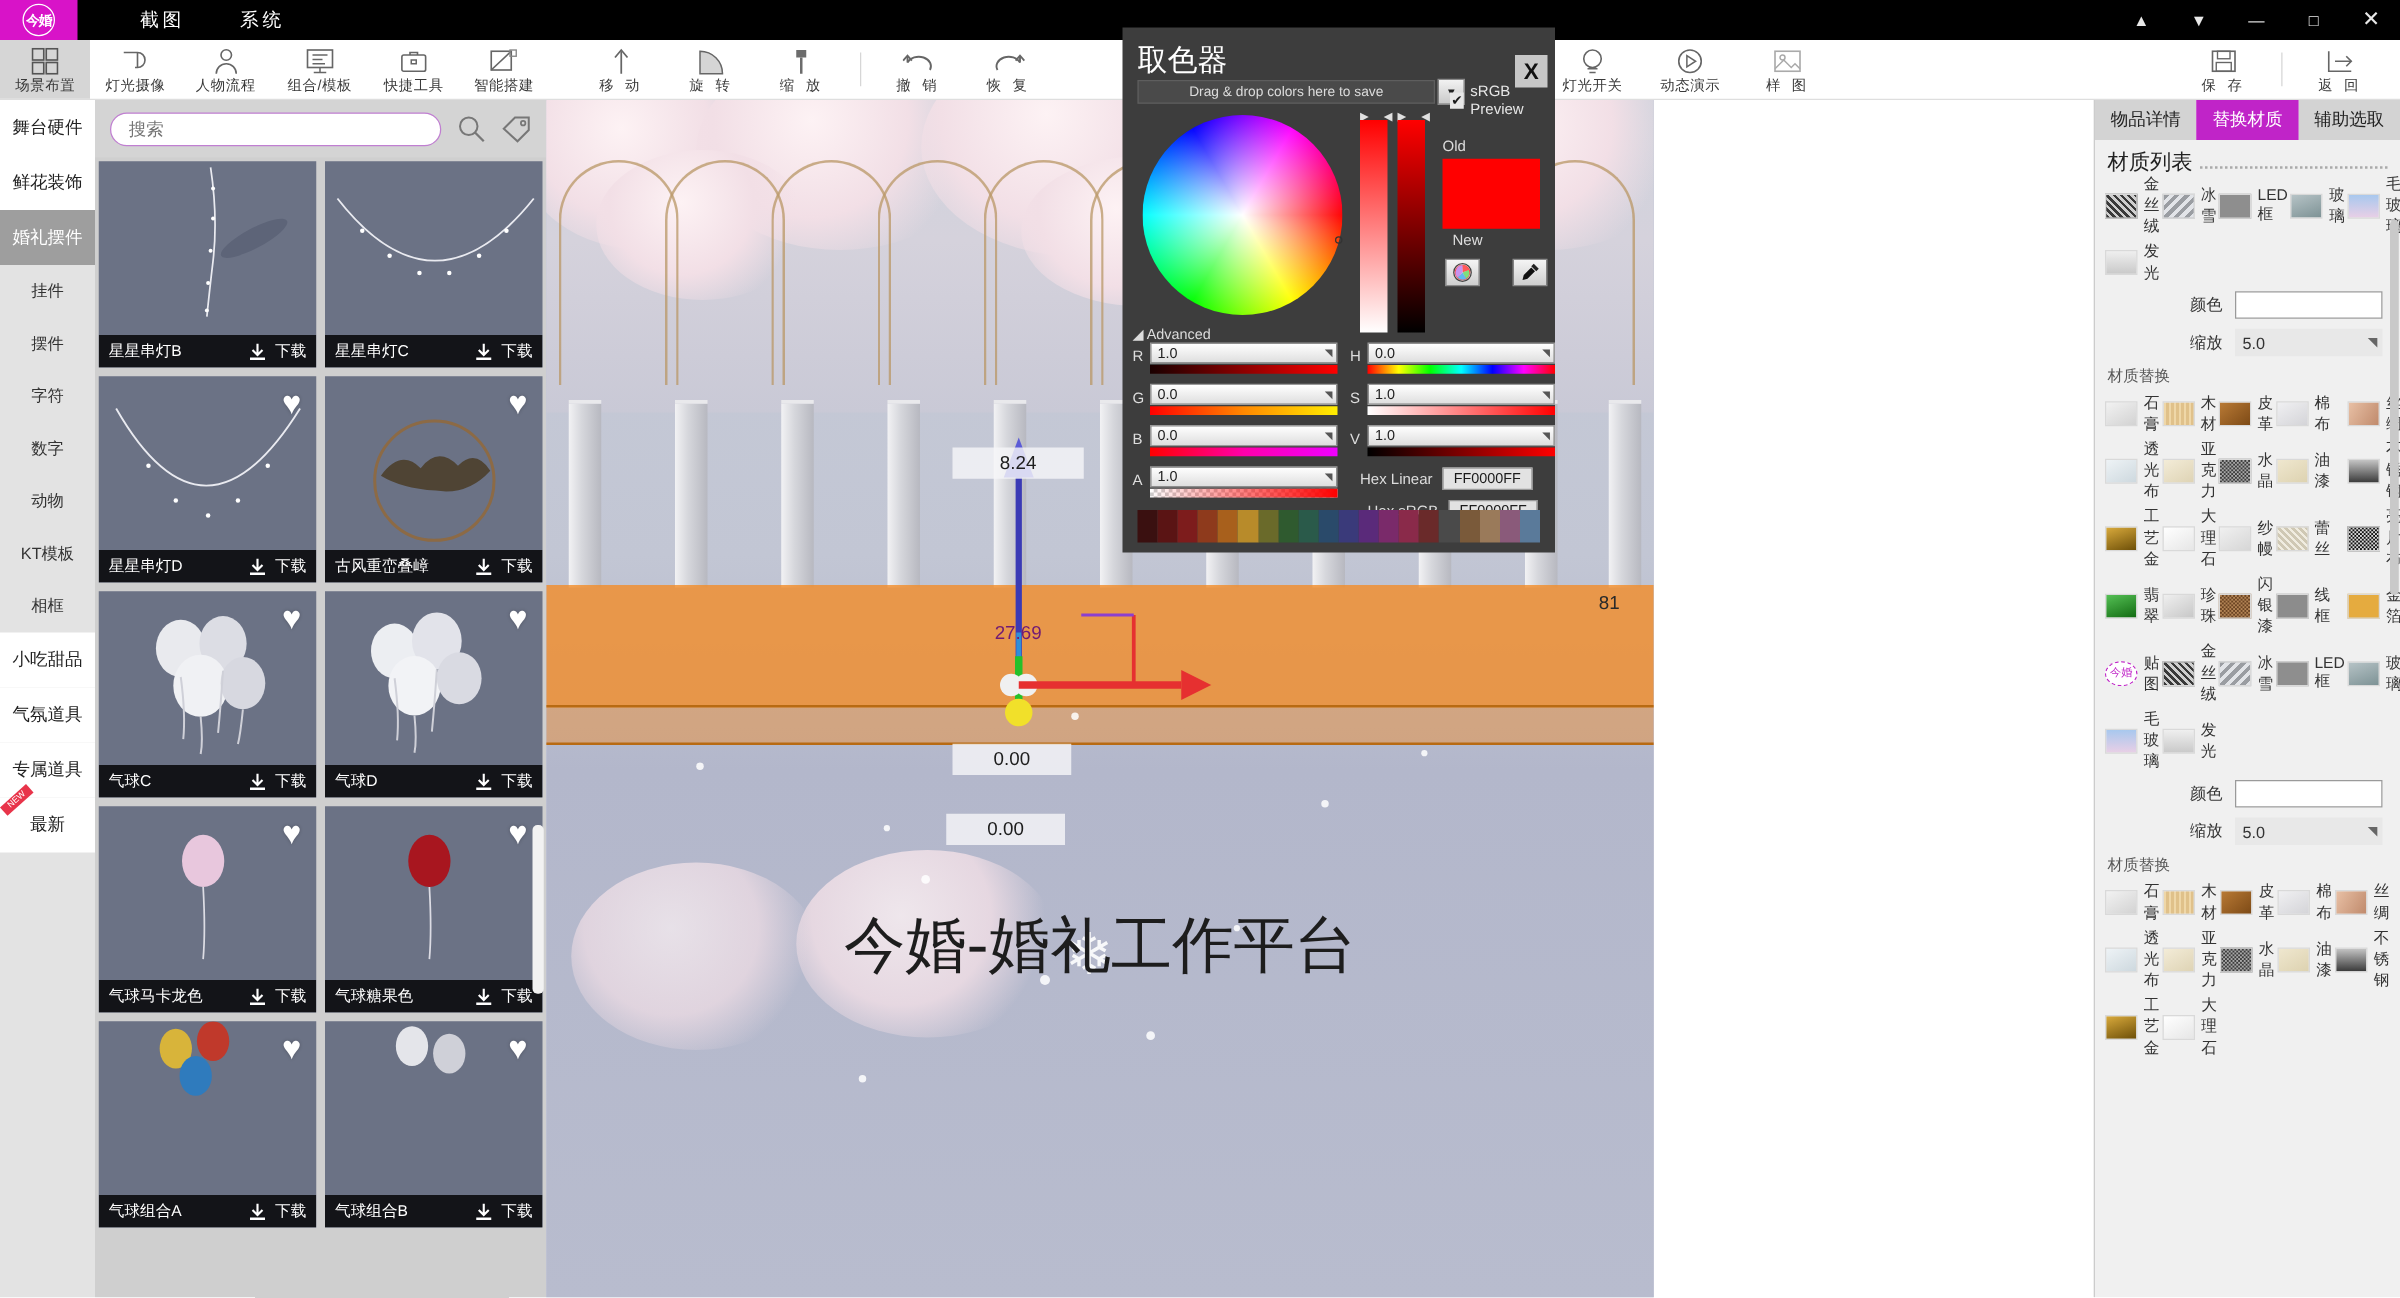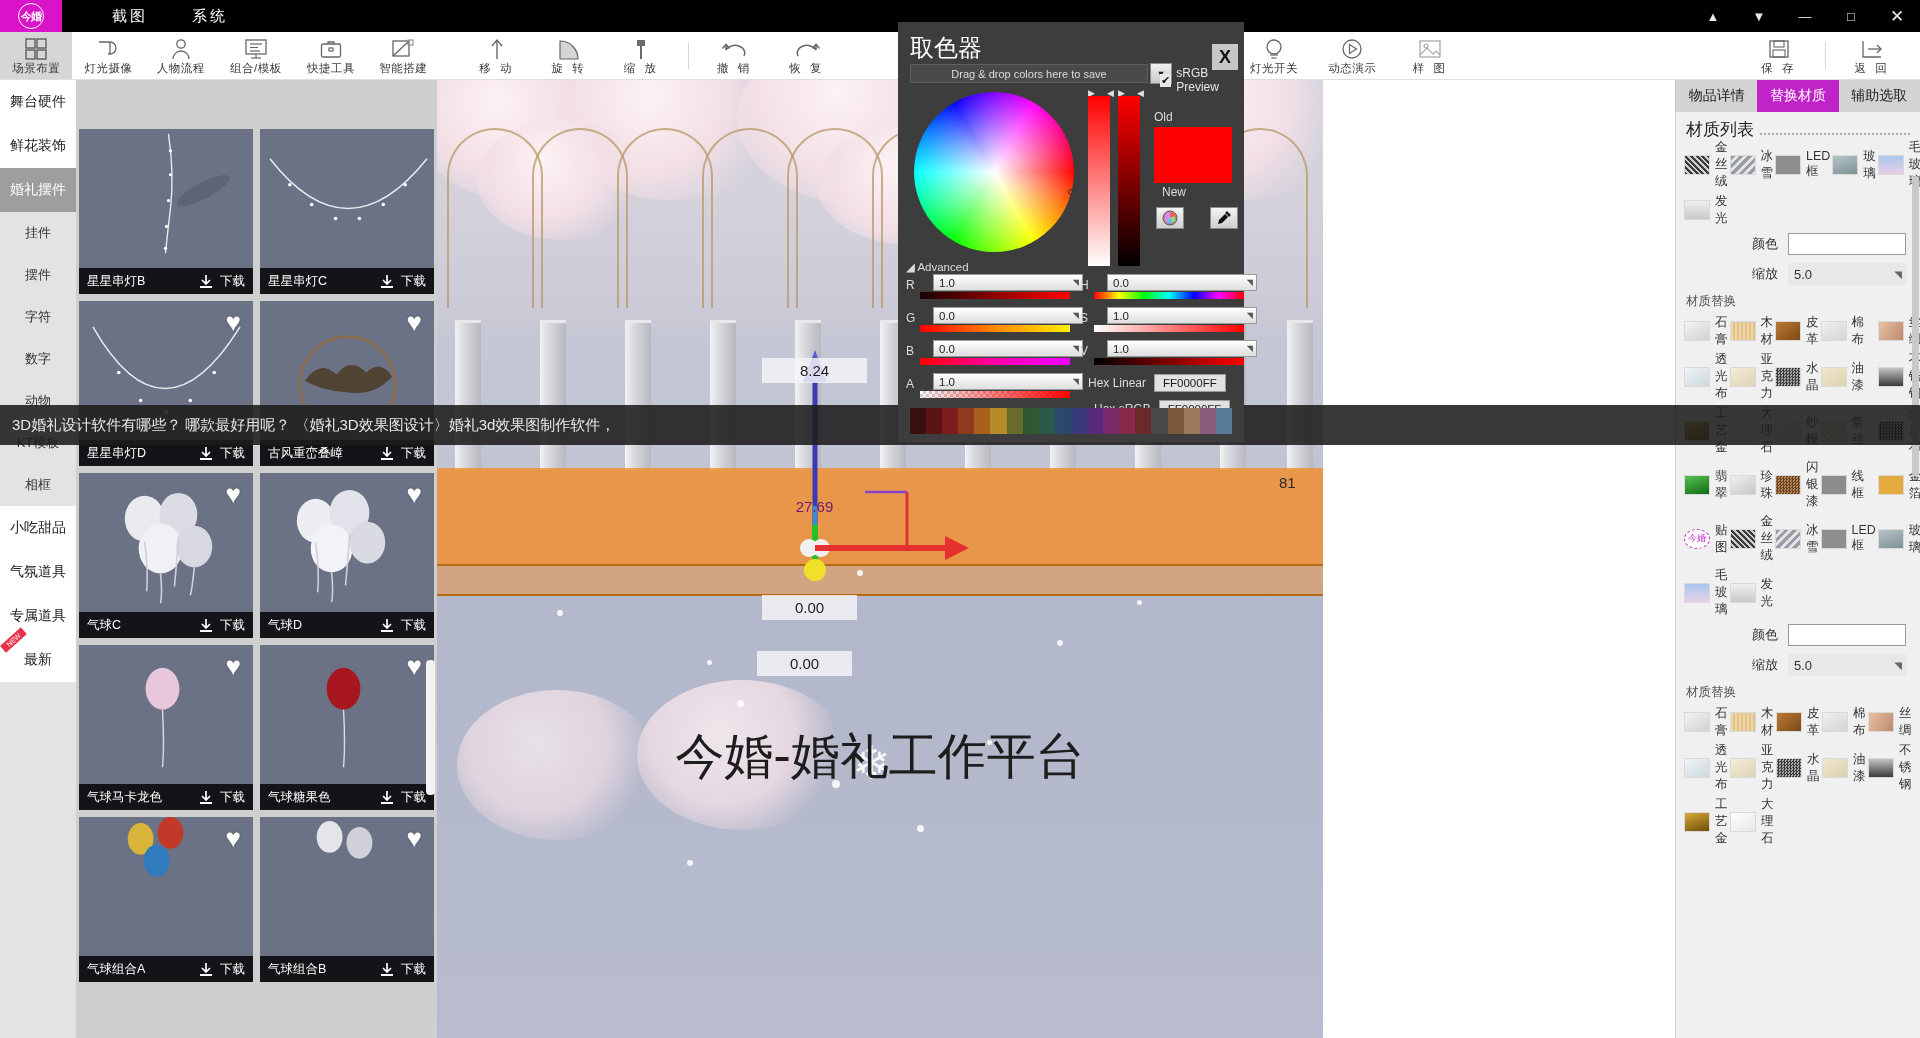--- a/index.html
+++ b/index.html
@@ -293,21 +293,21 @@
   .adv {
     position: absolute; left: 8px; top: 238px; font-size: 11.5px; color: #dcdcdc;
   }
   .slider { position: absolute; width: 150px; }
   .slider .nm {
     position: absolute; left: -14px; top: 4px; font-size: 12px; color: #ddd;
   }
   .slider .fld {
     width: 150px; height: 17px; background: linear-gradient(#ffffff,#dedede);
     border: 1px solid #9a9a9a; font-size: 11.5px; color: #222;
-    display: flex; align-items: center; padding-left: 5px; position: relative; margin-left: 13px;
+    display: flex; align-items: center; padding-left: 5px; position: relative;
   }
   .slider .fld .ar { position: absolute; right: 3px; font-size: 8px; color:#555; }
   .slider .gr { width: 150px; height: 7px; margin-top: 1px; }
   .hexrow {
     position: absolute; display: flex; align-items: center; gap: 8px;
   }
   .hexrow .hl { font-size: 12px; color: #ddd; }
   .hexrow .hv {
     background: #e2e2e2; color: #1b1b1b; font-size: 11.5px;
     padding: 2px 8px; border: 1px solid #9a9a9a;
@@ -583,20 +583,37 @@
     <div class="sub">KT模板</div>
     <div class="sub">相框</div>
     <div class="cat">小吃甜品</div>
     <div class="cat">气氛道具</div>
     <div class="cat">专属道具</div>
     <div class="cat newtag">最新</div>
   </div>
 
   <div class="assets">
 
+    <div class="searchbar">
+      <div class="searchbox">
+        <input type="text" placeholder="搜索" style="">
+      </div>
+      <span>
+        <svg width="24" height="24" viewBox="0 0 24 24">
+            <circle cx="10" cy="10" r="7" fill="none" stroke="#777" stroke-width="1.6"></circle>
+            <line x1="15" y1="15" x2="22" y2="22" stroke="#777" stroke-width="1.8"></line>
+          </svg>
+      </span>
+      <span>
+        <svg width="24" height="24" viewBox="0 0 24 24">
+            <path d="M2 12 L11 3 L22 3 L22 13 L13 22 Z" fill="none" stroke="#777" stroke-width="1.6"></path>
+            <circle cx="17.5" cy="7.5" r="1.8" fill="none" stroke="#777" stroke-width="1.4"></circle>
+          </svg>
+      </span>
+    </div>
 
     <div class="grid">
 
       <div class="card">
         <svg class="art" viewBox="0 0 175 165">
             <path d="M90 5 q6 40 2 75 q-3 25 -5 45" stroke="#e9eaf0" stroke-width="1.4" fill="none"></path>
             <circle cx="92" cy="22" r="1.6" fill="#fff"></circle>
             <circle cx="92" cy="46" r="1.6" fill="#fff"></circle>
             <circle cx="90" cy="72" r="1.6" fill="#fff"></circle>
             <circle cx="88" cy="98" r="1.6" fill="#fff"></circle>
@@ -1242,17 +1259,14 @@
         <i style="background:#8a2a4a"></i>
         <i style="background:#6a2a2a"></i>
       <i style="background:#4a4a4a"></i>
         <i style="background:#7a5a3a"></i>
         <i style="background:#9a7a5a"></i>
       <i style="background:#8a5a7a"></i>
         <i style="background:#5a7a9a"></i>
     </div>
   </div>
 
-  <div class="banner" style="top:405px;">
-    <span>3D婚礼设计软件有哪些？ 哪款最好用呢？ 〈婚礼3D效果图设计〉婚礼3d效果图制作软件，</span>
-  </div>
 
 </div>
 
 </body></html>

